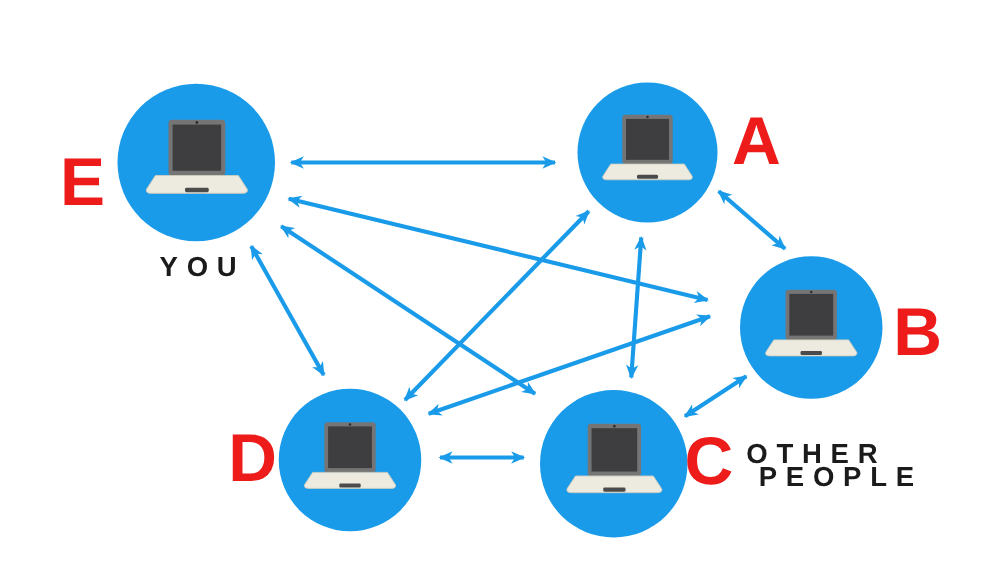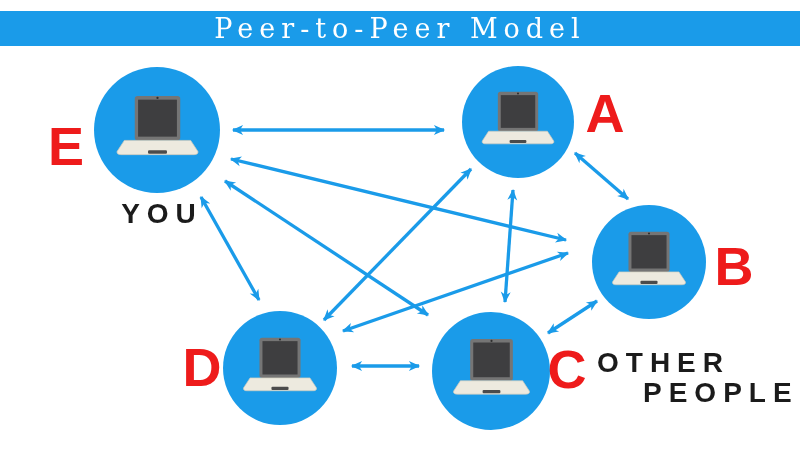--- a/index.html
+++ b/index.html
@@ -34,34 +34,31 @@
     position:absolute;border-radius:50%;background:var(--accent);
     display:flex;align-items:center;justify-content:center;
   }
   .node-letter{
     position:absolute;transform:translate(-50%,-50%);
     color:var(--red);font-size:54px;font-weight:bold;line-height:1;
     font-family:"Liberation Sans",sans-serif;
   }
   .node-caption{
     position:absolute;color:var(--ink);font-weight:bold;
-    font-size:28px;letter-spacing:7px;line-height:1;white-space:nowrap;
+    font-size:22px;letter-spacing:7px;line-height:1;white-space:nowrap;
     font-family:"Liberation Sans",sans-serif;
   }
   .caption-center{transform:translate(-50%,-50%);}
   .caption-left{transform:translate(0,-50%);}
 </style>
 </head>
 <body>
 
 <div class="canvas">
 
-  <div class="banner">
-    <div class="banner-title">Peer-to-Peer Model</div>
-  </div>
 
   <svg class="edges-svg" viewBox="0 0 800 450" xmlns="http://www.w3.org/2000/svg">
     <defs>
       <marker id="ah" viewBox="0 0 10 10" refX="9" refY="5" markerWidth="4" markerHeight="3.4" orient="auto-start-reverse">
         <path d="M0,0.6 L10,5 L0,9.4 L2.8,5 Z"></path>
       </marker>
     </defs>
     <g id="edge-group">
         <line x1="233" y1="130" x2="444" y2="130" class="edge" marker-start="url(#ah)" marker-end="url(#ah)"></line>
         <line x1="231" y1="159" x2="566" y2="240" class="edge" marker-start="url(#ah)" marker-end="url(#ah)"></line>
@@ -112,21 +109,21 @@
         <svg width="89" height="68" viewBox="0 0 100 76">
           <rect x="26" y="2" width="48" height="47" rx="3" fill="#757575"></rect>
           <rect x="29.5" y="6" width="41" height="39" fill="#3e3e40"></rect>
           <circle cx="50" cy="4.2" r="1.2" fill="#2e2e2e"></circle>
           <path d="M15,49 L85,49 L92.5,60.5 Q93.5,64 88.5,64 L11.5,64 Q6.5,64 7.5,60.5 Z" fill="#edeadf" stroke="#cfcbbd" stroke-width="0.8"></path>
           <rect x="40" y="59.3" width="20" height="3.8" rx="1.2" fill="#4b4b4b"></rect>
         </svg>
       </div>
       <div class="node-letter" style="left: 567px; top: 369px;">C</div>
       <div class="node-caption caption-left" style="left: 597px; top: 363px;">OTHER</div>
-      <div class="node-caption caption-left" style="left: 607px; top: 393px; margin-left: 36px;">PEOPLE</div>
+      <div class="node-caption caption-left" style="left: 607px; top: 382px;">PEOPLE</div>
       <div class="node-circle" style="left: 223px; top: 311px; width: 114px; height: 114px;">
         <svg width="86" height="65" viewBox="0 0 100 76">
           <rect x="26" y="2" width="48" height="47" rx="3" fill="#757575"></rect>
           <rect x="29.5" y="6" width="41" height="39" fill="#3e3e40"></rect>
           <circle cx="50" cy="4.2" r="1.2" fill="#2e2e2e"></circle>
           <path d="M15,49 L85,49 L92.5,60.5 Q93.5,64 88.5,64 L11.5,64 Q6.5,64 7.5,60.5 Z" fill="#edeadf" stroke="#cfcbbd" stroke-width="0.8"></path>
           <rect x="40" y="59.3" width="20" height="3.8" rx="1.2" fill="#4b4b4b"></rect>
         </svg>
       </div>
       <div class="node-letter" style="left: 202px; top: 367px;">D</div>

